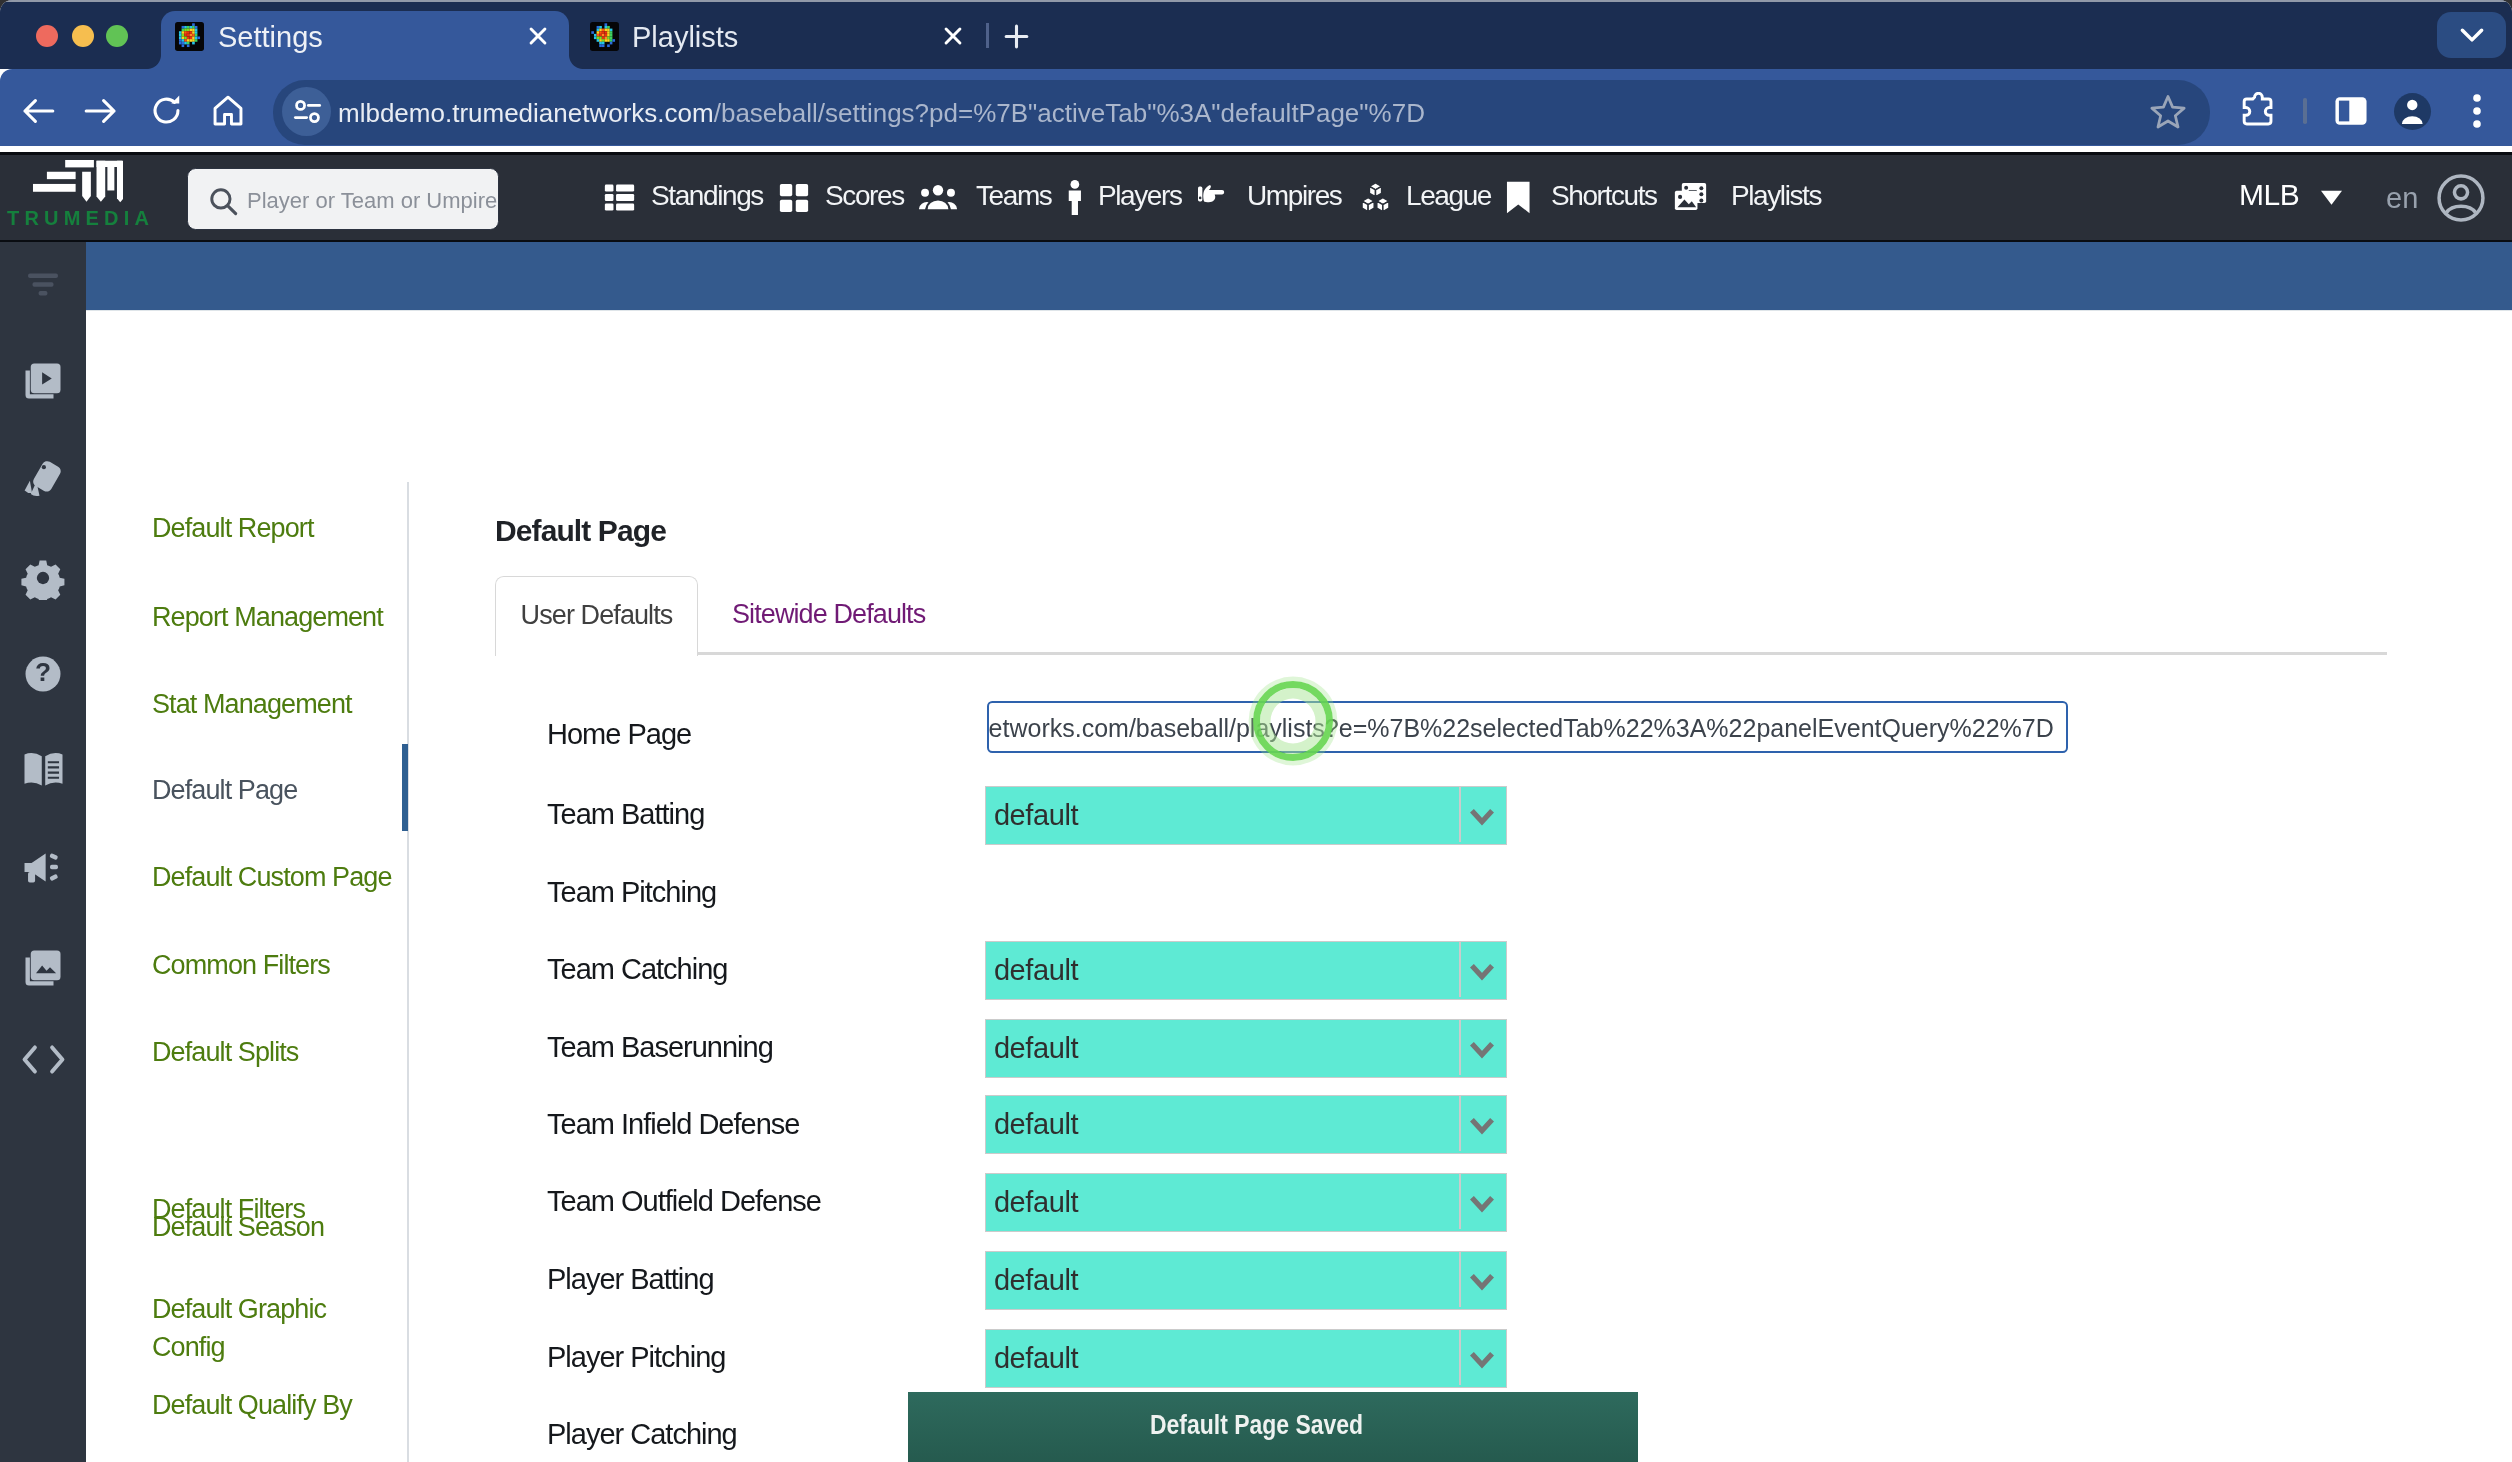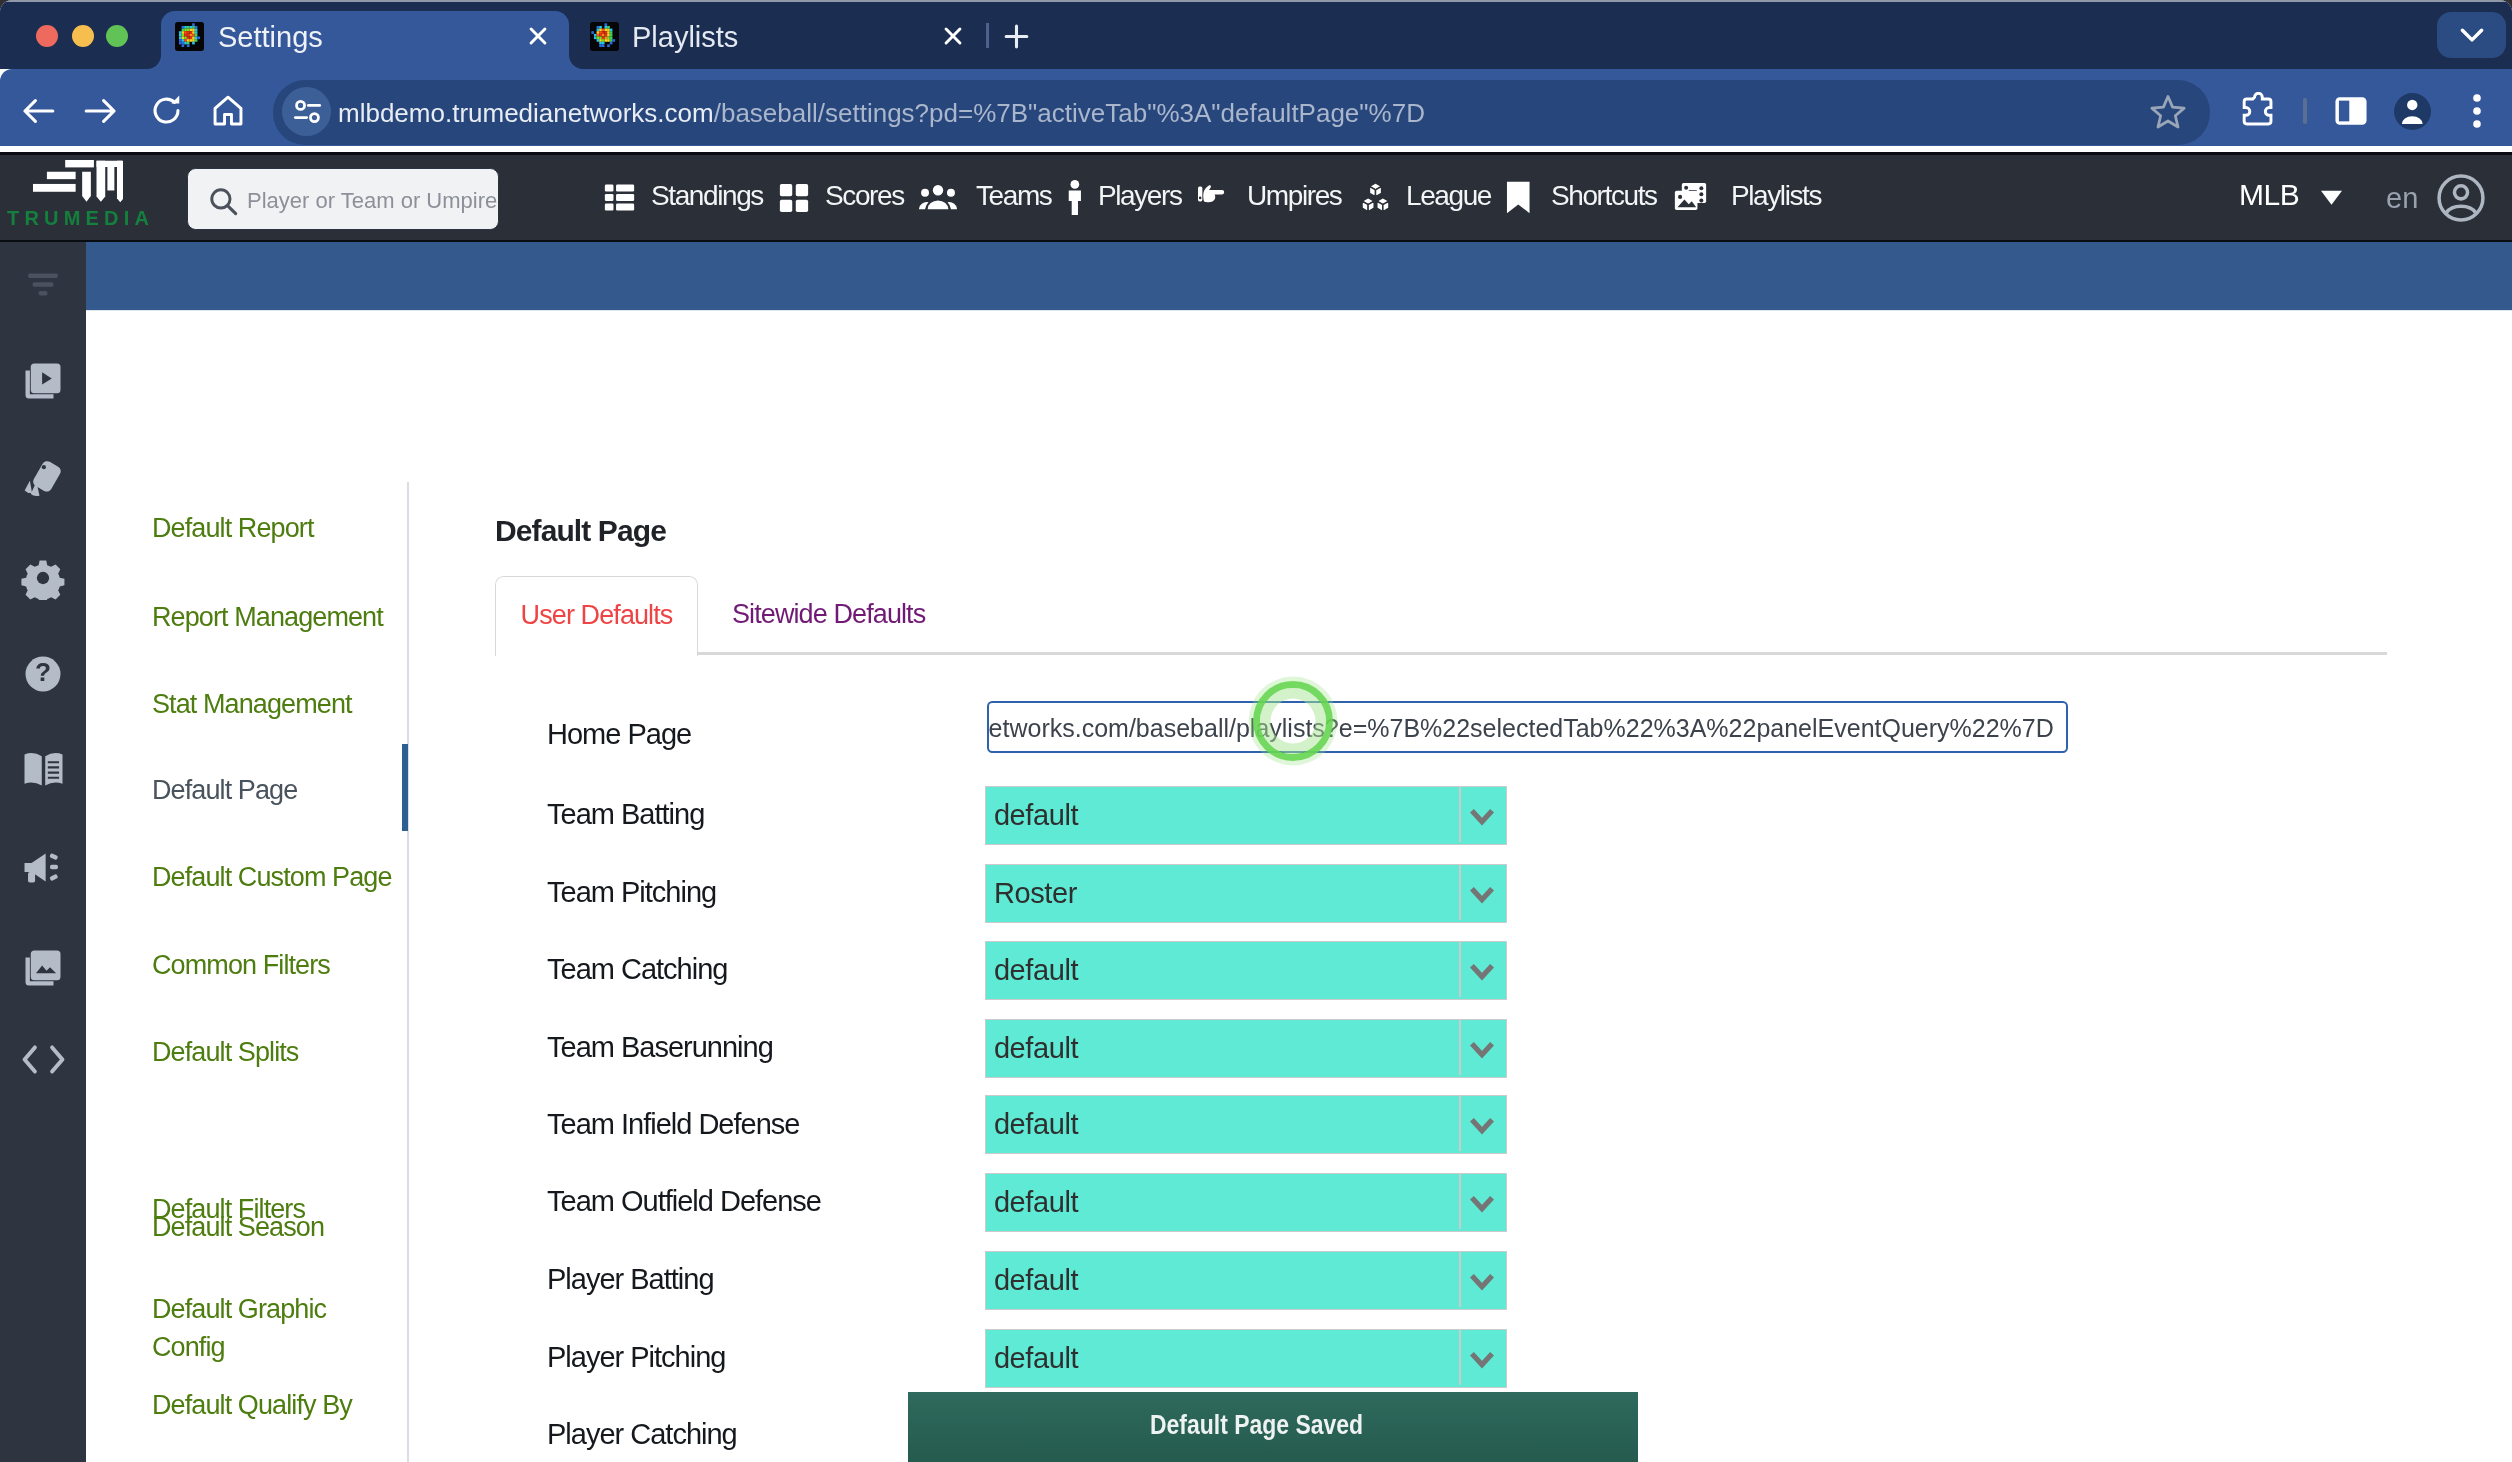--- a/index.html
+++ b/index.html
@@ -46,21 +46,21 @@
   
   .content { position:absolute; left:86px; top:311px; width:2427px; height:1151px; background:#fff; }
   .title { position:absolute; left:0; top:35px; width:2427px; text-align:center; font-size:54px; font-weight:500; color:#2f3b49; letter-spacing:-1.6px; }
 
   .menuitem { position:absolute; left:66px; font-size:27px; letter-spacing:-0.9px; color:#4d7c0f; }
   .mdivider { position:absolute; left:321px; top:171px; width:1.7px; height:980px; background:#d9dde2; }
   .mactive { position:absolute; left:316px; top:433px; width:6.1px; height:87px; background:#2e5f91; }
 
   .sechead { position:absolute; left:409px; top:203px; font-size:30px; letter-spacing:-0.9px; font-weight:bold; color:#1f2227; }
   .tabline { position:absolute; left:409px; top:341px; width:1892px; height:2.6px; background:#d8d8d8; }
-  .tab1 { position:absolute; left:409px; top:265px; width:203px; height:80px; background:#fff; border:1.7px solid #d8d8d8; border-bottom:none; border-radius:8.7px 8.7px 0 0; font-size:27px; letter-spacing:-0.9px; color:#ef4444; text-align:center; line-height:77px; }
+  .tab1 { position:absolute; left:409px; top:265px; width:203px; height:80px; background:#fff; border:1.7px solid #d8d8d8; border-bottom:none; border-radius:8.7px 8.7px 0 0; font-size:27px; letter-spacing:-0.9px; color:#404040; text-align:center; line-height:77px; }
   .tab2 { position:absolute; left:646px; top:288px; font-size:27px; letter-spacing:-0.9px; color:#701a75; }
 
   .flabel { position:absolute; left:461px; font-size:29px; letter-spacing:-1px; color:#15181c; }
   .homeinput { position:absolute; left:901px; top:390px; width:1081px; height:52px; border:2.6px solid #2e62ad; border-radius:5.2px; background:#fff; overflow:hidden; }
   .homeinput span { position:absolute; right:12.2px; top:11.4px; font-size:25px; color:#3c434c; white-space:nowrap; }
   .ring { position:absolute; left:1167px; top:370px; width:80px; height:80px; border-radius:50%; border:7.9px solid rgba(104,214,82,.92); box-shadow: inset 0 0 0 10.5px rgba(170,230,150,.5), 0 0 0 4.4px rgba(150,225,125,.3); }
 
   .sel { position:absolute; left:899px; width:522px; height:59px; background:#5eead4; border:1.7px solid #cbcbcb; }
   .sel .val { position:absolute; left:7.9px; top:12.2px; font-size:29px; letter-spacing:-0.4px; color:#2f2f2f; }
   .sel .sep { position:absolute; right:45px; top:0; width:1.7px; height:55px; background:#cbcbcb; }
@@ -465,27 +465,20 @@
     <div class="ring"></div>
   <div class="flabel" style="top: 487px;">Team Batting</div>
       <div class="sel" style="top: 475px;">
         <span class="val">default</span>
         <span class="sep"></span>
         <svg class="chev" viewBox="0 0 32 32">
           <path d="M4.5 10 L16 22.5 L27.5 10" stroke="#757575" stroke-width="6" fill="none"></path>
         </svg>
       </div>
       <div class="flabel" style="top: 565px;">Team Pitching</div>
-      <div class="sel" style="top: 553px;">
-        <span class="val">Roster</span>
-        <span class="sep"></span>
-        <svg class="chev" viewBox="0 0 32 32">
-          <path d="M4.5 10 L16 22.5 L27.5 10" stroke="#757575" stroke-width="6" fill="none"></path>
-        </svg>
-      </div>
       <div class="flabel" style="top: 642px;">Team Catching</div>
       <div class="sel" style="top: 630px;">
         <span class="val">default</span>
         <span class="sep"></span>
         <svg class="chev" viewBox="0 0 32 32">
           <path d="M4.5 10 L16 22.5 L27.5 10" stroke="#757575" stroke-width="6" fill="none"></path>
         </svg>
       </div>
       <div class="flabel" style="top: 720px;">Team Baserunning</div>
       <div class="sel" style="top: 708px;">

